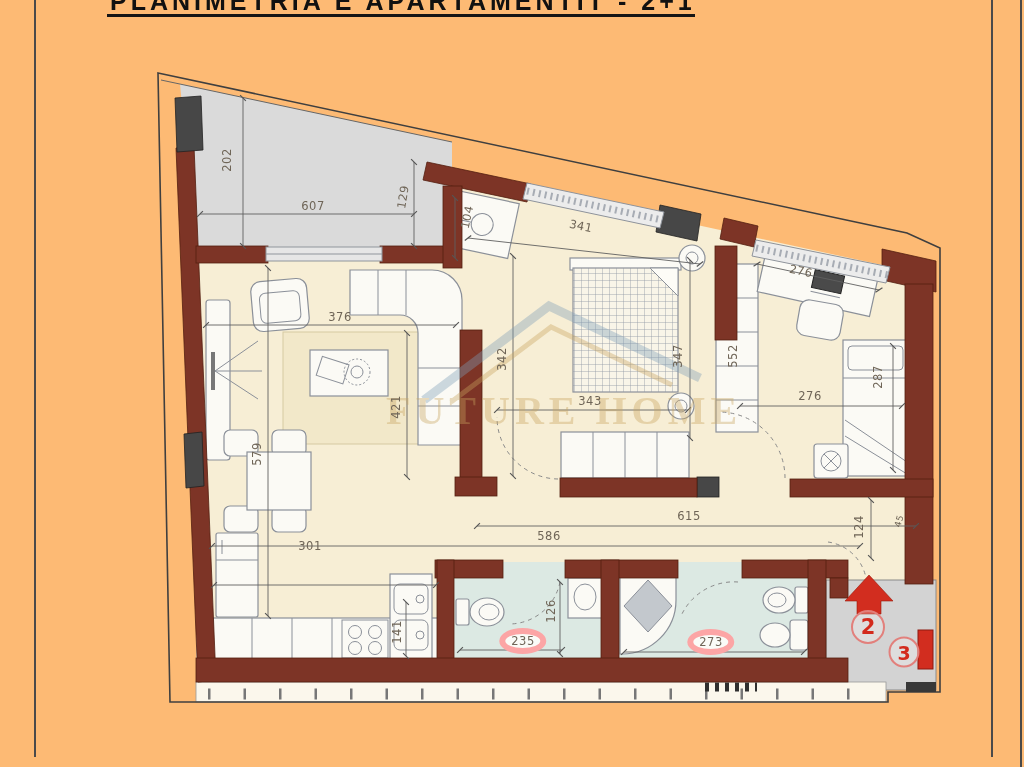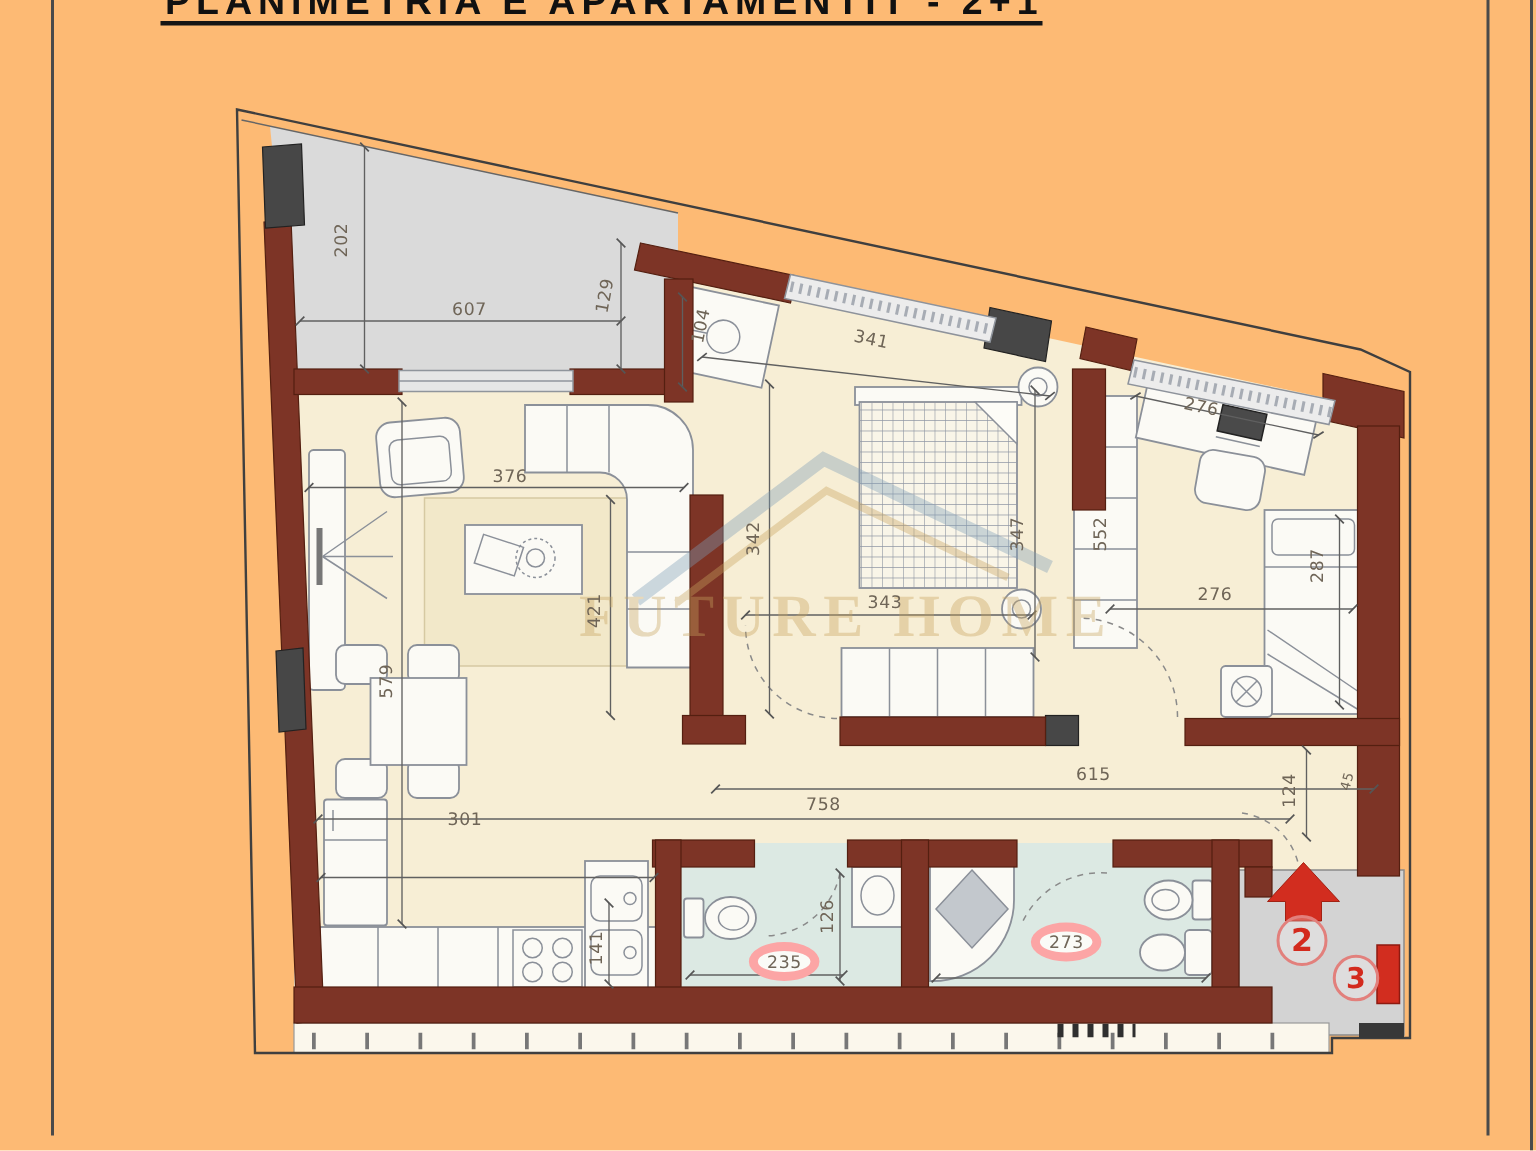--- a/index.html
+++ b/index.html
@@ -289,24 +289,24 @@
   <span class="lbl" style="left:502px;top:359px;--r:-90deg">342</span>
   <span class="lbl" style="left:678px;top:356px;--r:-90deg">347</span>
   <span class="lbl" style="left:590px;top:401px">343</span>
   <span class="lbl" style="left:801px;top:271px;--r:12deg">276</span>
   <span class="lbl" style="left:733px;top:356px;--r:-90deg">552</span>
   <span class="lbl" style="left:878px;top:377px;--r:-90deg">287</span>
   <span class="lbl" style="left:810px;top:396px">276</span>
   <span class="lbl" style="left:257px;top:454px;--r:-90deg">579</span>
   <span class="lbl" style="left:310px;top:546px">301</span>
   <span class="lbl" style="left:397px;top:632px;--r:-90deg">141</span>
-  <span class="lbl" style="left:549px;top:536px">758</span>
-  <span class="lbl" style="left:729px;top:516px">615</span>
+  <span class="lbl" style="left:549px;top:536px">586</span>
+  <span class="lbl" style="left:689px;top:516px">615</span>
   <span class="lbl" style="left:859px;top:527px;--r:-90deg">124</span>
   <span class="lbl tiny" style="left:899px;top:521px;--r:-75deg">45</span>
   <span class="lbl bubble" style="left:523px;top:641px">235</span>
   <span class="lbl" style="left:551px;top:611px;--r:-90deg">126</span>
-  <span class="lbl bubble" style="left:711px;top:628px">273</span>
+  <span class="lbl bubble" style="left:711px;top:642px">273</span>
 
   <span class="unit" style="left:868px;top:627px">2</span>
   <span class="unit" style="left:904px;top:652px;width:27px;height:27px;font-size:19px">3</span>
   </div>
 </div>
 
 </body></html>

